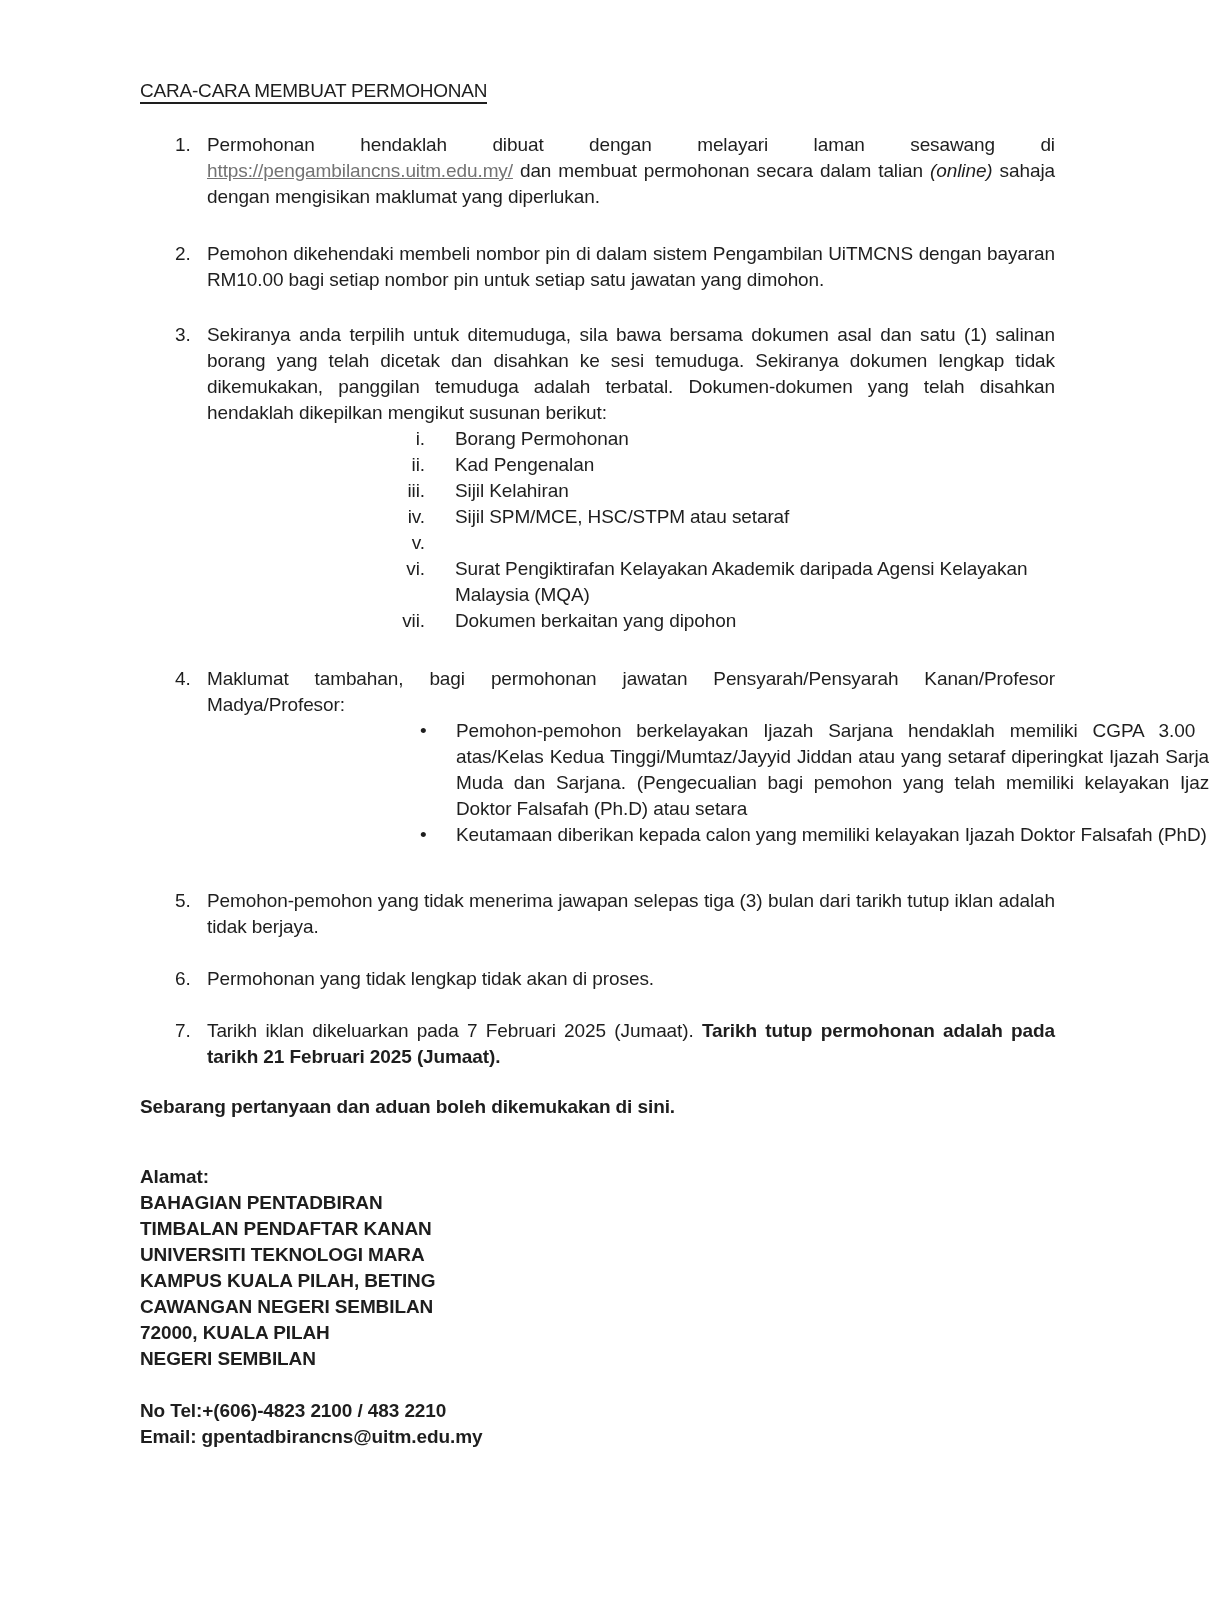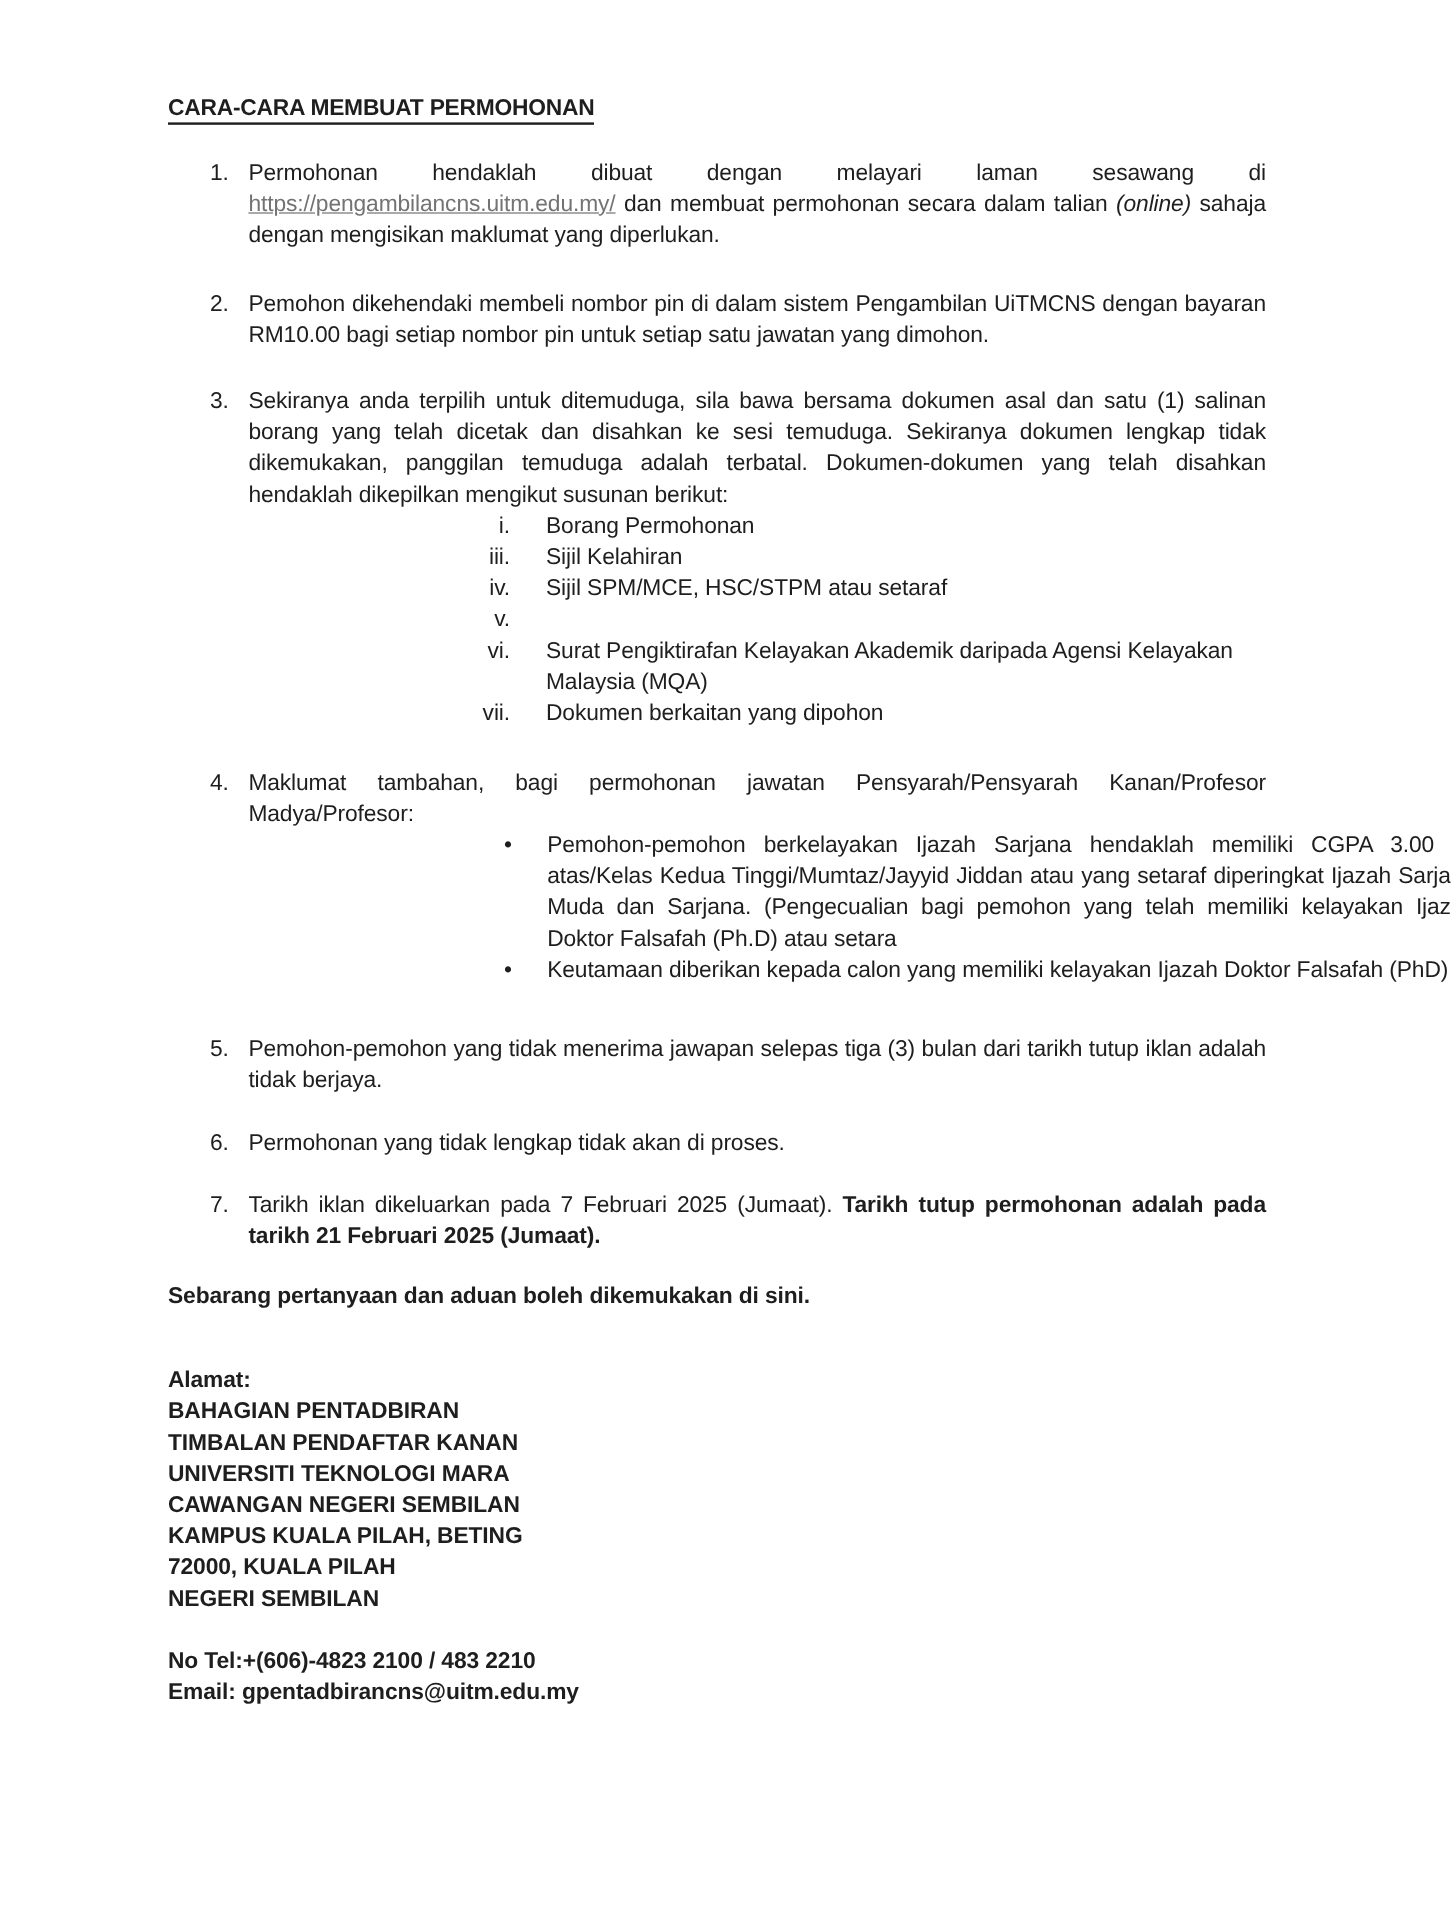--- a/index.html
+++ b/index.html
@@ -16,21 +16,21 @@
     background: #ffffff;
     font-family: "Liberation Sans", "DejaVu Sans", sans-serif;
     font-size: 19px;
     line-height: 26px;
     color: #1e1e1e;
     letter-spacing: -0.1px;
     overflow: hidden;
   }
   .title {
     font-size: 19px;
-    font-weight: 700;
+    font-weight: 400;
     margin: 0 0 28px 0;
     letter-spacing: -0.2px;
   }
   .title span {
     border-bottom: 2px solid #1e1e1e;
     padding-bottom: 1px;
   }
   .item {
     display: flex;
     margin: 0 0 29px 35px;
@@ -117,20 +117,24 @@
     <div class="num">3.</div>
     <div class="body">Sekiranya anda terpilih untuk ditemuduga, sila bawa bersama dokumen asal dan satu (1) salinan borang yang telah dicetak dan disahkan ke sesi temuduga. Sekiranya dokumen lengkap tidak dikemukakan, panggilan temuduga adalah terbatal. Dokumen-dokumen yang telah disahkan hendaklah dikepilkan mengikut susunan berikut:</div>
   </div>
 
   <div class="sublist">
     <div class="roman-row">
       <div class="rnum">i.</div>
       <div class="rtext">Borang Permohonan</div>
     </div>
     <div class="roman-row">
+      <div class="rnum">ii.</div>
+      <div class="rtext">Kad Pengenalan</div>
+    </div>
+    <div class="roman-row">
       <div class="rnum">iii.</div>
       <div class="rtext">Sijil Kelahiran</div>
     </div>
     <div class="roman-row">
       <div class="rnum">iv.</div>
       <div class="rtext">Sijil SPM/MCE, HSC/STPM atau setaraf</div>
     </div>
     <div class="roman-row">
       <div class="rnum">v.</div>
     </div>
@@ -175,22 +179,22 @@
     <div class="body"><span>Tarikh iklan dikeluarkan pada 7 Februari 2025 (Jumaat). </span><span class="bold">Tarikh tutup permohonan adalah pada tarikh 21 Februari 2025 (Jumaat).</span></div>
   </div>
 
   <p class="footer-line inquiry">Sebarang pertanyaan dan aduan boleh dikemukakan di sini.</p>
 
   <div class="address-block">
     <p class="footer-line">Alamat:</p>
     <p class="footer-line">BAHAGIAN PENTADBIRAN</p>
     <p class="footer-line">TIMBALAN PENDAFTAR KANAN</p>
     <p class="footer-line">UNIVERSITI TEKNOLOGI MARA</p>
+    <p class="footer-line">KAMPUS KUALA PILAH, BETING</p>
     <p class="footer-line">CAWANGAN NEGERI SEMBILAN</p>
-    <p class="footer-line">KAMPUS KUALA PILAH, BETING</p>
     <p class="footer-line">72000, KUALA PILAH</p>
     <p class="footer-line">NEGERI SEMBILAN</p>
   </div>
 
   <div class="contact-block">
     <p class="footer-line">No Tel:+(606)-4823 2100 / 483 2210</p>
     <p class="footer-line">Email: gpentadbirancns@uitm.edu.my</p>
   </div>
 
 </div>

